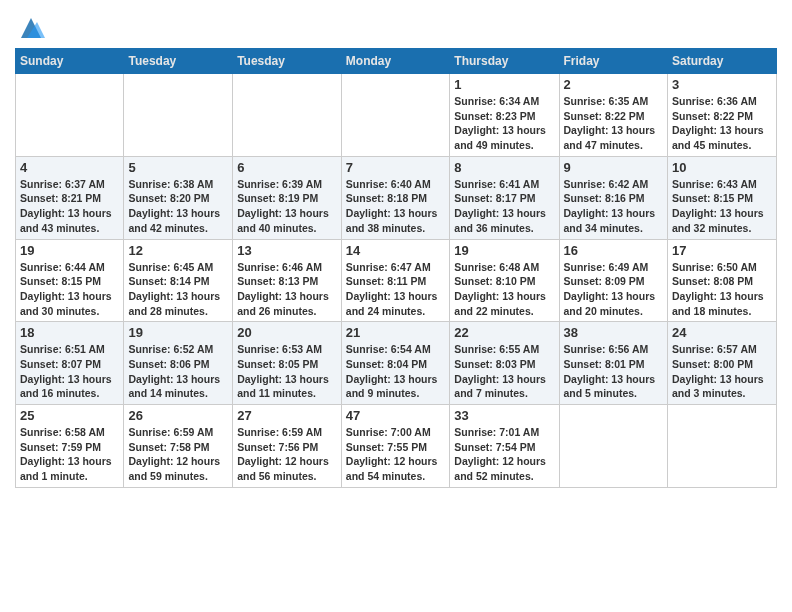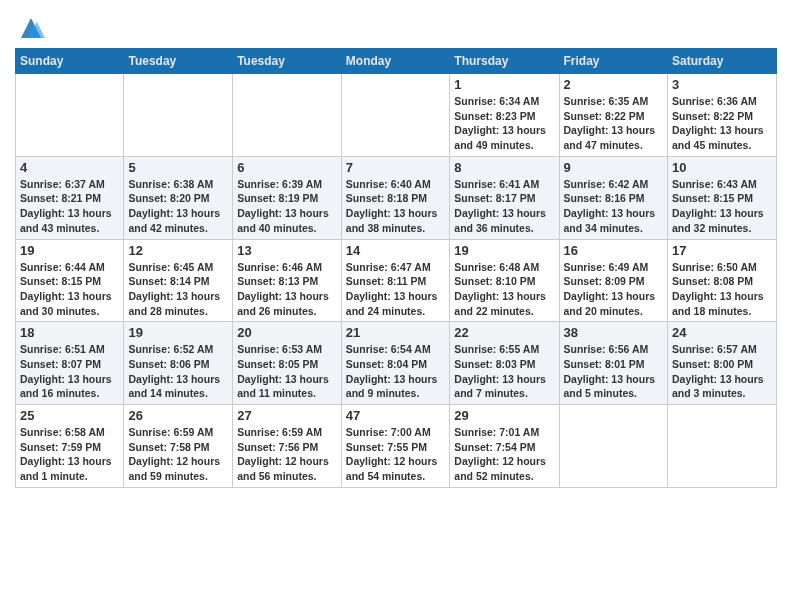--- a/index.html
+++ b/index.html
@@ -248,20 +248,20 @@
         </td>
         <td>
           <div class="day-number">27</div>
           <div class="day-info">Sunrise: 6:59 AM<br>Sunset: 7:56 PM<br>Daylight: 12 hours and 56 minutes.</div>
         </td>
         <td>
           <div class="day-number">47</div>
           <div class="day-info">Sunrise: 7:00 AM<br>Sunset: 7:55 PM<br>Daylight: 12 hours and 54 minutes.</div>
         </td>
         <td>
-          <div class="day-number">29</div>
+          <div class="day-number">33</div>
           <div class="day-info">Sunrise: 7:01 AM<br>Sunset: 7:54 PM<br>Daylight: 12 hours and 52 minutes.</div>
         </td>
         <td class="empty-cell"></td>
         <td class="empty-cell"></td>
       </tr>
     </tbody>
 </table>
 
 </body></html>

